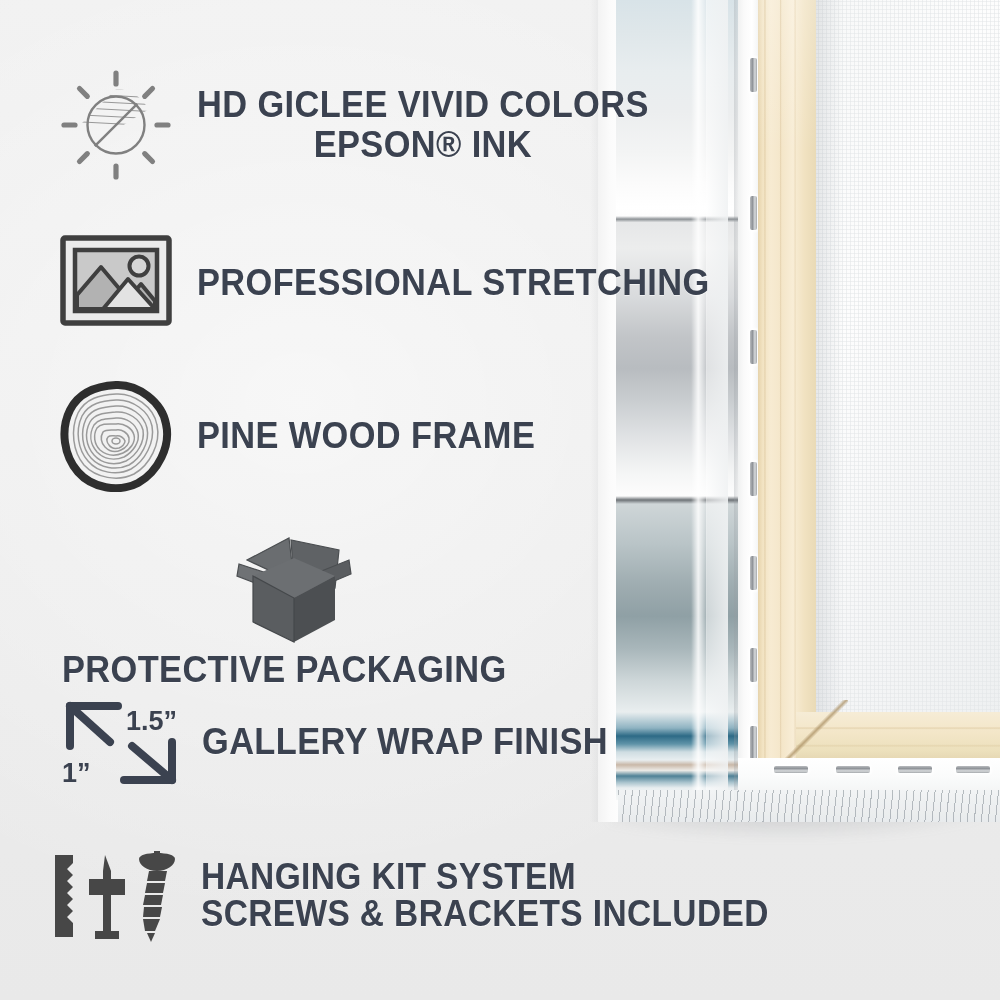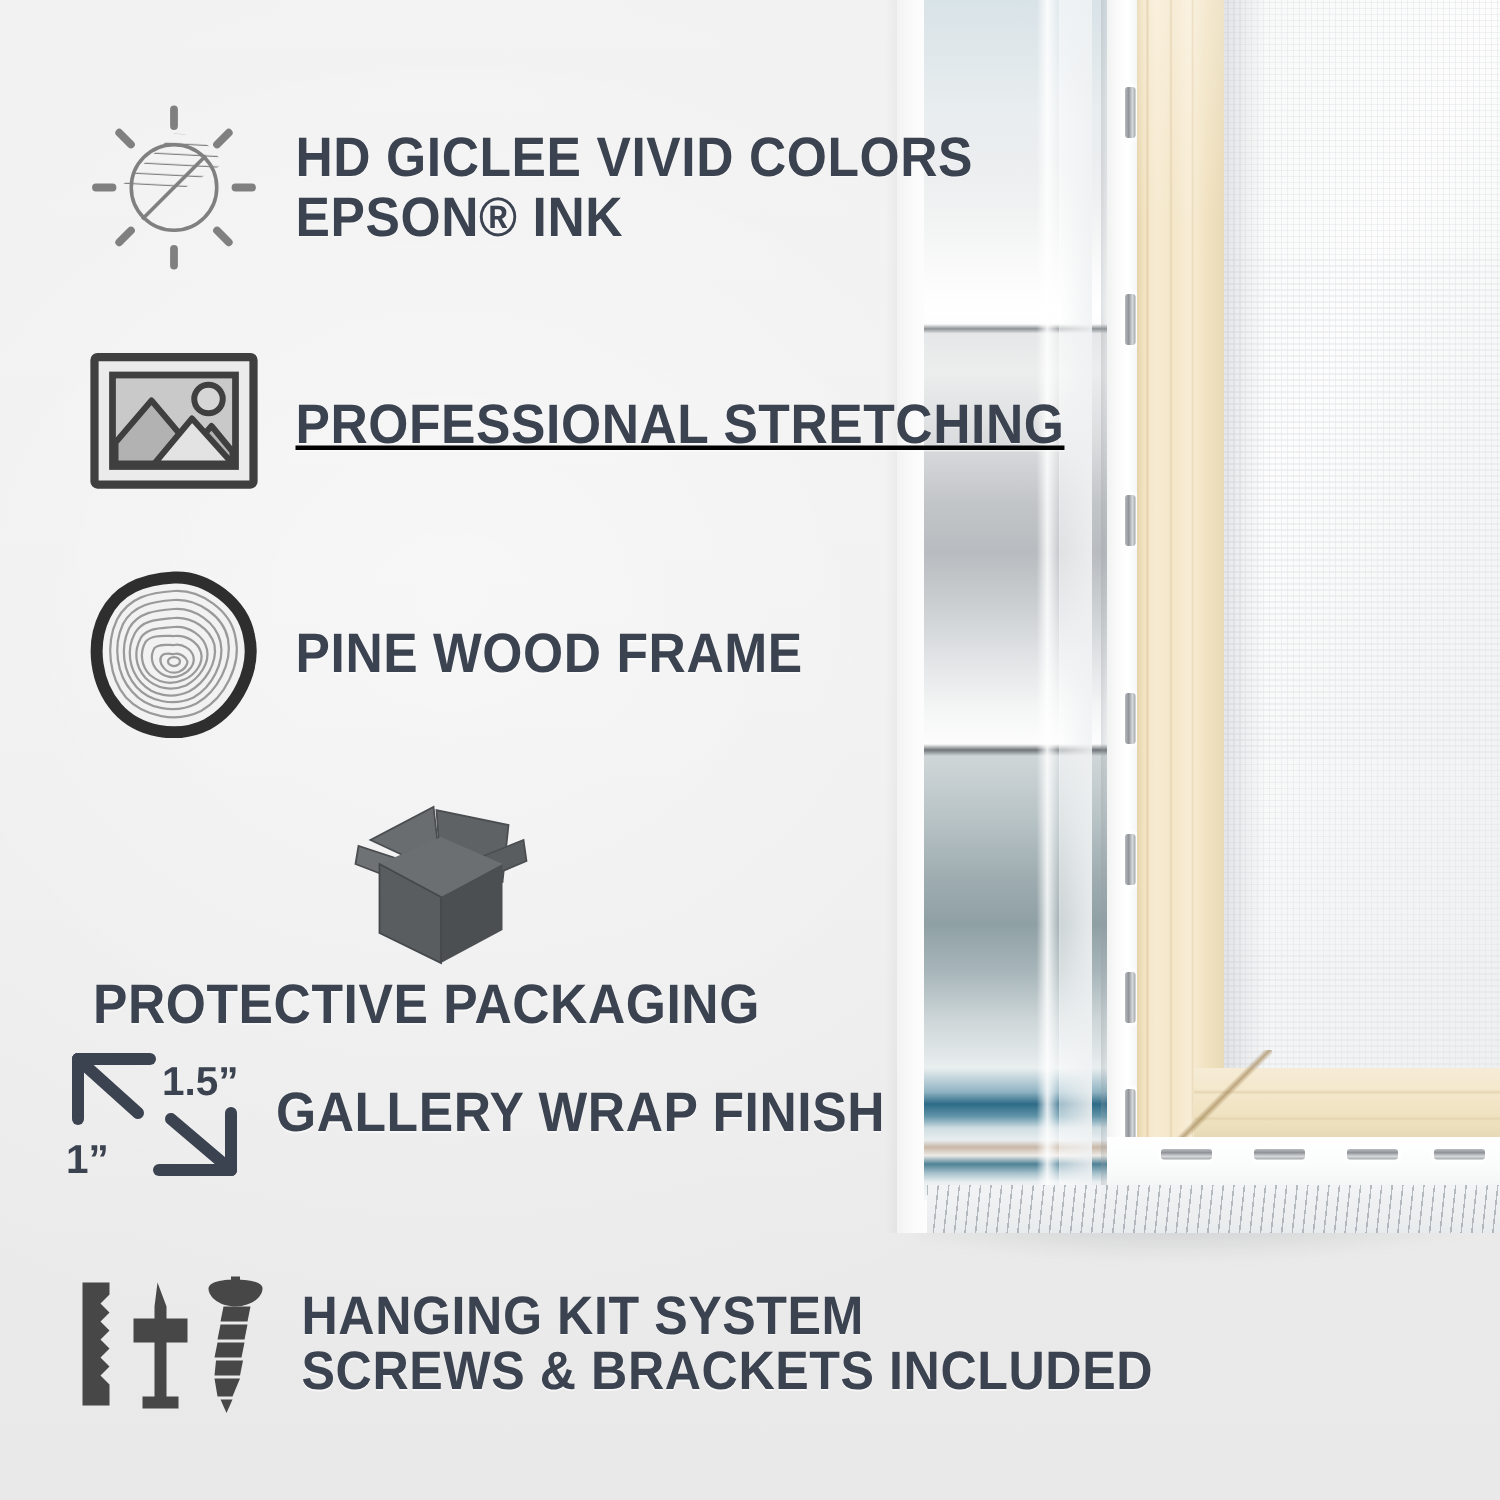--- a/index.html
+++ b/index.html
@@ -52,25 +52,25 @@
     line-height:1.06;
     transform:scaleX(.93);
     transform-origin:left center;
     white-space:nowrap;
     font-size:37px;
     text-shadow:0 1px 0 rgba(255,255,255,.55);
   }
   .feature-text .line{ display:block; }
 
   
-  #row-giclee      { left:48px;  top:62px;  }
-  #row-stretching  { left:48px;  top:228px;text-decoration:underline; }
+  #row-giclee      { left:48px;  top:62px;text-align:center;  }
+  #row-stretching  { left:48px;  top:228px; }
   #row-pine        { left:48px;  top:380px; }
   #row-packaging   { left:48px;  top:528px;flex-direction:column; }
-  #row-wrap        { left:35px;  top:694px; }
+  #row-wrap        { left:53px;  top:694px; }
   #row-hanging     { left:44px;  top:848px; }
 
   #row-giclee     .feature-icon{ width:135px; height:125px; }
   #row-stretching .feature-icon{ width:135px; height:110px; }
   #row-pine       .feature-icon{ width:135px; height:112px; }
   #row-packaging  .feature-icon{ width:135px; height:122px; }
   #row-wrap       .feature-icon{ width:135px; height:95px;  }
   #row-hanging    .feature-icon{ width:139px; height:95px;  }
 
   #row-giclee  .feature-text{ margin-left:14px; }

